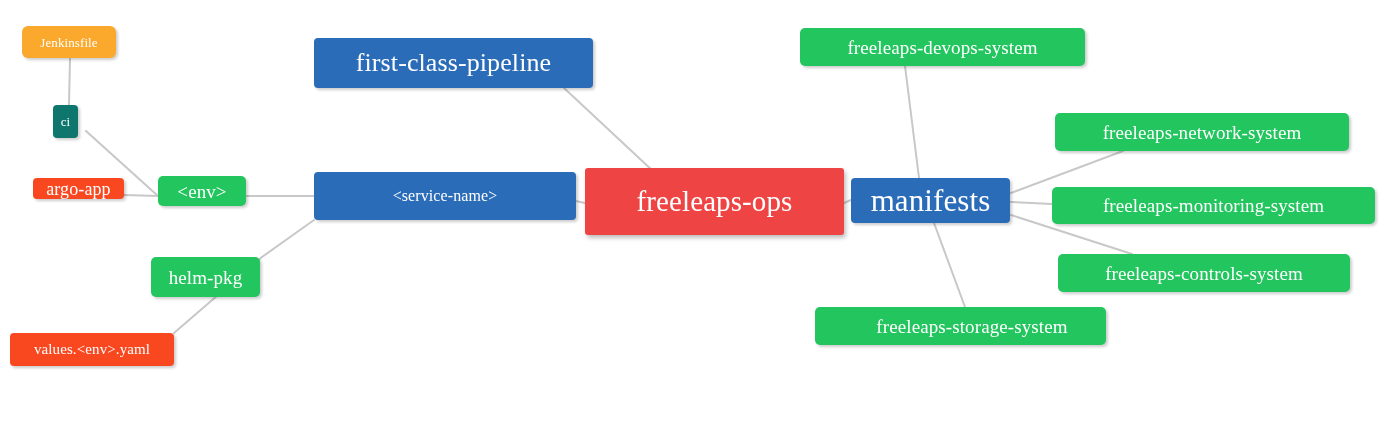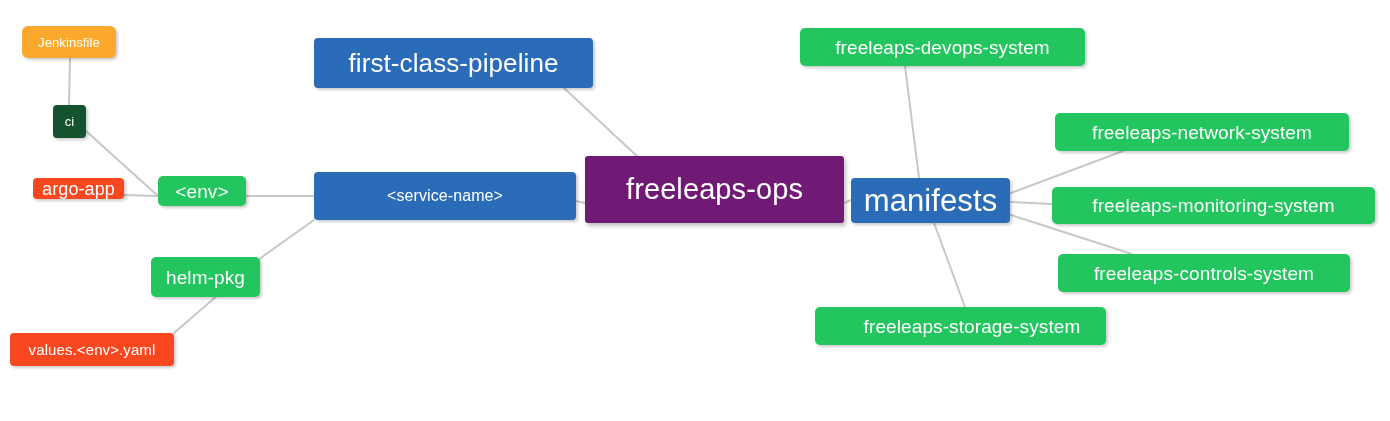--- a/index.html
+++ b/index.html
@@ -32,20 +32,21 @@
     display: flex;
     align-items: center;
     justify-content: center;
     box-sizing: border-box;
     color: #ffffff;
     white-space: nowrap;
     border-radius: 4px;
     box-shadow: 2px 2px 3px rgba(0,0,0,0.20);
     line-height: 1;
     letter-spacing: 0.1px;
+    font-family: Liberation Serif, serif;
   }
   .node.root {
     border-radius: 3px;
     box-shadow: 2px 3px 4px rgba(0,0,0,0.25);
   }
   .node.pill {
     border-radius: 6px;
   }
 </style>
 </head>
@@ -65,28 +66,28 @@
       <line x1="844" y1="203" x2="851" y2="200" stroke="#c8c8c8" stroke-width="2" stroke-linecap="round"></line>
       <line x1="919" y1="178" x2="905" y2="66" stroke="#c8c8c8" stroke-width="2" stroke-linecap="round"></line>
       <line x1="1011" y1="193" x2="1123" y2="151" stroke="#c8c8c8" stroke-width="2" stroke-linecap="round"></line>
       <line x1="1011" y1="202" x2="1052" y2="204" stroke="#c8c8c8" stroke-width="2" stroke-linecap="round"></line>
       <line x1="1011" y1="215" x2="1132" y2="254" stroke="#c8c8c8" stroke-width="2" stroke-linecap="round"></line>
       <line x1="934" y1="223" x2="965" y2="307" stroke="#c8c8c8" stroke-width="2" stroke-linecap="round"></line>
     </svg>
 
   <div id="node-layer">
       <div class="node pill" style="left: 22px; top: 26px; width: 94px; height: 32px; background: rgb(251, 169, 44); font-size: 13px; border-radius: 6px; color: rgb(255, 255, 255);">Jenkinsfile</div>
-      <div class="node" style="left: 53px; top: 105px; width: 33px; height: 33px; background: #14532d; font-size: 13px; border-radius: 4px; color: rgb(255, 255, 255);">ci</div>
+      <div class="node" style="left: 53px; top: 105px; width: 25px; height: 33px; background: #0f766e; font-size: 13px; border-radius: 4px; color: rgb(255, 255, 255);">ci</div>
       <div class="node" style="left: 33px; top: 178px; width: 91px; height: 21px; background: rgb(249, 71, 31); font-size: 18px; border-radius: 4px; color: rgb(255, 255, 255);">argo-app</div>
       <div class="node pill" style="left: 158px; top: 176px; width: 88px; height: 30px; background: rgb(34, 197, 94); font-size: 19px; border-radius: 5px; color: rgb(255, 255, 255);">&lt;env&gt;</div>
       <div class="node pill" style="left: 151px; top: 257px; width: 109px; height: 40px; background: rgb(34, 197, 94); font-size: 19px; border-radius: 5px; color: rgb(255, 255, 255);">helm-pkg</div>
       <div class="node" style="left: 10px; top: 333px; width: 164px; height: 33px; background: rgb(249, 71, 31); font-size: 15px; border-radius: 4px; color: rgb(255, 255, 255);">values.&lt;env&gt;.yaml</div>
       <div class="node" style="left: 314px; top: 38px; width: 279px; height: 50px; background: rgb(43, 108, 184); font-size: 26px; border-radius: 4px; color: rgb(255, 255, 255);">first-class-pipeline</div>
       <div class="node" style="left: 314px; top: 172px; width: 262px; height: 48px; background: rgb(43, 108, 184); font-size: 16px; border-radius: 4px; color: rgb(255, 255, 255);">&lt;service-name&gt;</div>
-      <div class="node root" style="left: 585px; top: 156px; width: 259px; height: 67px; background: #701a75; font-size: 29px; border-radius: 3px; color: rgb(255, 255, 255);">freeleaps-ops</div>
+      <div class="node root" style="left: 585px; top: 168px; width: 259px; height: 67px; background: #ef4444; font-size: 29px; border-radius: 3px; color: rgb(255, 255, 255);">freeleaps-ops</div>
       <div class="node" style="left: 851px; top: 178px; width: 159px; height: 45px; background: rgb(43, 108, 184); font-size: 31px; border-radius: 4px; color: rgb(255, 255, 255);">manifests</div>
       <div class="node pill" style="left: 800px; top: 28px; width: 285px; height: 38px; background: rgb(34, 197, 94); font-size: 19px; border-radius: 5px; color: rgb(255, 255, 255);">freeleaps-devops-system</div>
       <div class="node pill" style="left: 1055px; top: 113px; width: 294px; height: 38px; background: rgb(34, 197, 94); font-size: 19px; border-radius: 5px; color: rgb(255, 255, 255);">freeleaps-network-system</div>
       <div class="node pill" style="left: 1052px; top: 187px; width: 323px; height: 37px; background: rgb(34, 197, 94); font-size: 19px; border-radius: 5px; color: rgb(255, 255, 255);">freeleaps-monitoring-system</div>
       <div class="node pill" style="left: 1058px; top: 254px; width: 292px; height: 38px; background: rgb(34, 197, 94); font-size: 19px; border-radius: 5px; color: rgb(255, 255, 255); text-align: center;">freeleaps-controls-system</div>
       <div class="node pill" style="left: 815px; top: 307px; width: 291px; height: 38px; background: rgb(34, 197, 94); font-size: 19px; border-radius: 5px; color: rgb(255, 255, 255); padding-left: 23px;">freeleaps-storage-system</div>
     </div>
 
 </div>
 

